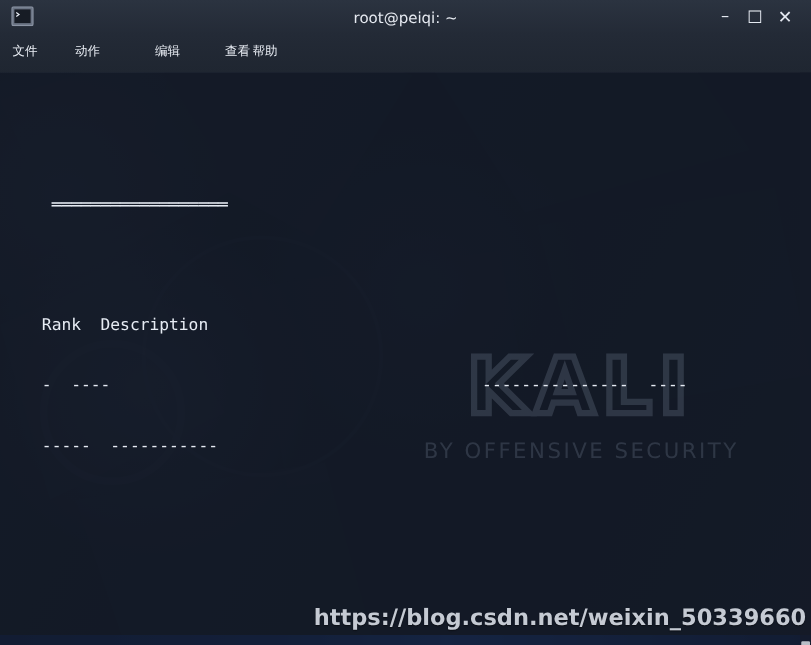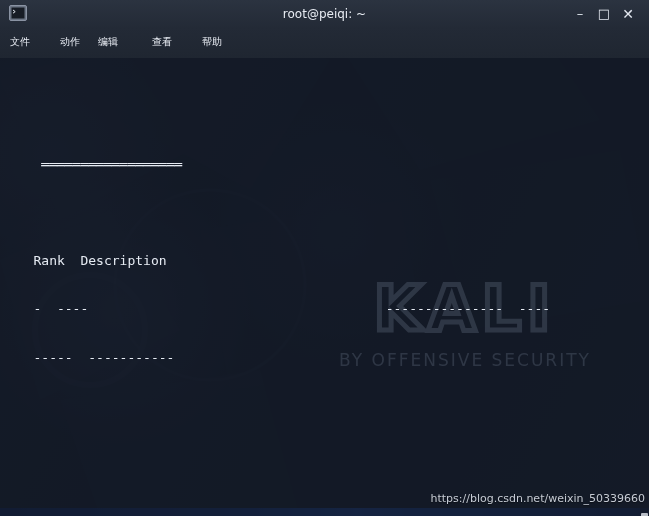--- a/index.html
+++ b/index.html
@@ -155,23 +155,24 @@
     background: #b9bec7;
     border-radius: 1px;
   }
 
   
   #csdn-wm {
     position: absolute;
     right: 4px; bottom: 11px;
     color: #cfd4dd;
     font-family: "DejaVu Sans", sans-serif;
-    font-size: 11px;
+    font-size: 18px;
     opacity: .95;
     text-shadow: 0 1px 1px rgba(0,0,0,.5);
+    font-weight: bold;
   }
 </style>
 </head>
 <body>
 
 <div id="window">
 
   <div id="wallpaper"></div>
   <svg id="wall-poly" viewBox="0 0 649 516" preserveAspectRatio="none">
     <polygon points="0,80 120,40 190,150 60,220" fill="#28303f" opacity=".55"></polygon>
@@ -194,22 +195,22 @@
     </svg>
     <div id="title-text">root@peiqi: ~</div>
     <div class="winbtn" id="btn-min">–</div>
     <div class="winbtn" id="btn-max">□</div>
     <div class="winbtn" id="btn-close">✕</div>
   </div>
 
   <div id="menubar">
     <div class="menu-item" style="left:10px">文件</div>
     <div class="menu-item" style="left:60px">动作</div>
-    <div class="menu-item" style="left:98px">编辑</div>
-    <div class="menu-item" style="left:152px">查看</div>
+    <div class="menu-item" style="left:124px">编辑</div>
+    <div class="menu-item" style="left:180px">查看</div>
     <div class="menu-item" style="left:202px">帮助</div>
   </div>
 
   <div id="term">
     <div id="term-bg"></div>
 
     <svg id="kali-wm" viewBox="0 0 330 130">
       <text x="165" y="62" text-anchor="middle" font-family="DejaVu Sans, sans-serif" font-size="62" font-weight="bold" fill="none" stroke="#6e7a8d" stroke-width="5" letter-spacing="6">KALI</text>
       <text x="165" y="98" text-anchor="middle" font-family="DejaVu Sans, sans-serif" font-size="17" fill="#6e7a8d" letter-spacing="2">BY OFFENSIVE SECURITY</text>
     </svg>

